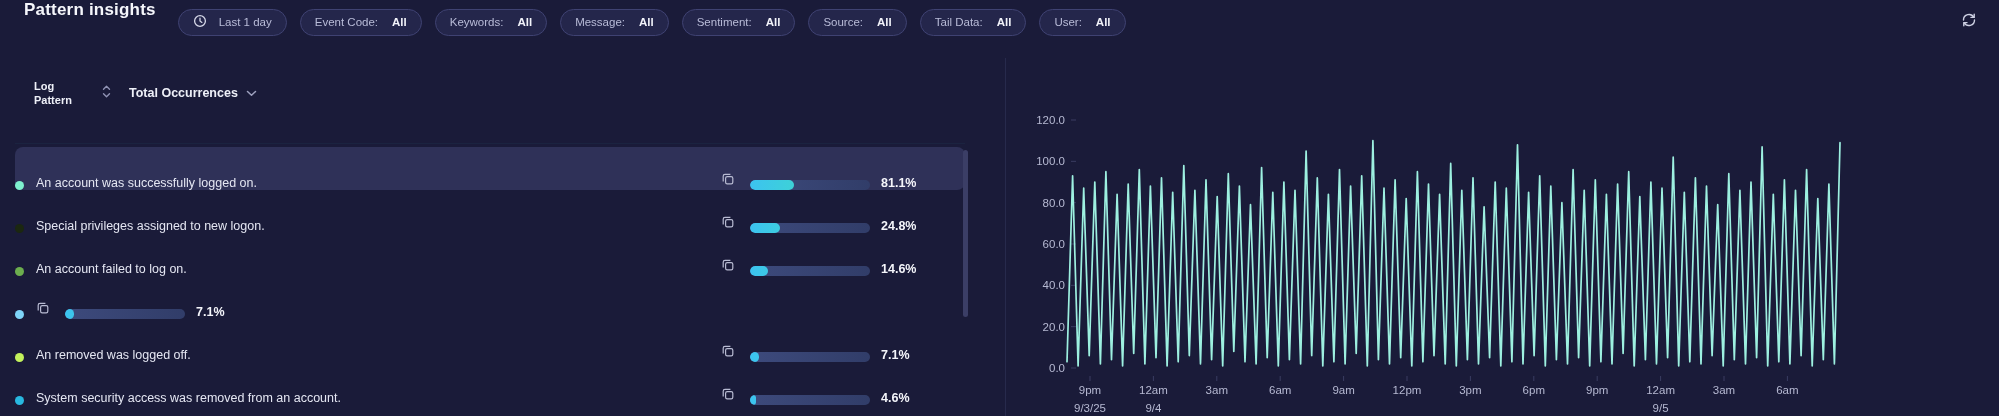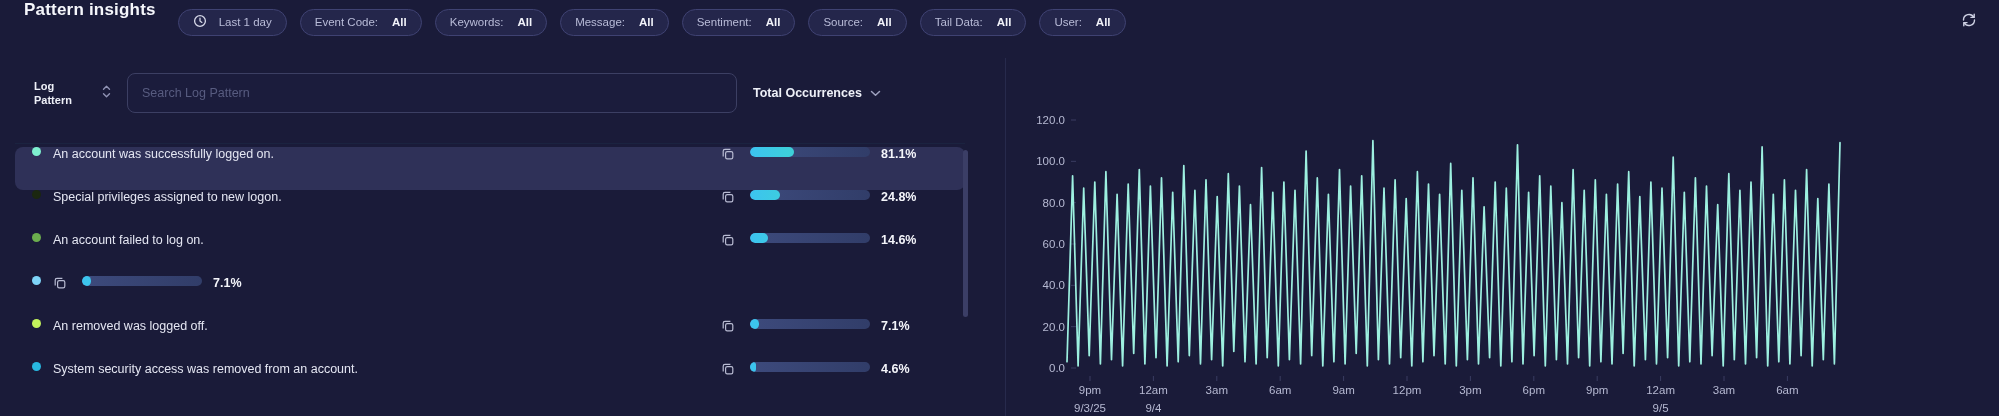--- a/index.html
+++ b/index.html
@@ -35,22 +35,22 @@
     background:#1b1c3c; border:1px solid #3c3f63; border-radius:8px;
     color:#d9dbe9; font-size:12.5px; padding:0 14px; outline:none;
     font-family:"Liberation Sans", sans-serif;
   }
   .search-input::placeholder { color:#585c80; }
   .sort-header { margin-left:16px; display:flex; align-items:center; gap:8px; font-size:12.5px; font-weight:700; color:#eef0f8; cursor:pointer; }
 
   .list-area { position:relative; margin-top:21px; border-top:1px solid #25476033; }
   .rows { padding-top:3px; }
   .row {
-    display:flex; align-items:flex-start; height:43px; border-radius:8px;
-    padding-left:17px; cursor:pointer;
+    display:flex; align-items:flex-end; height:43px; border-radius:8px;
+    cursor:pointer;
   }
   .row.selected { background:#2f3158; }
   .dot { width:9px; height:9px; border-radius:50%; flex:0 0 auto; margin-right:12px; }
   .row-text { flex:1 1 auto; font-size:12.5px; color:#e4e6f2; overflow:hidden; white-space:nowrap; text-overflow:ellipsis; }
   .copy-btn { flex:0 0 auto; width:16px; display:flex; cursor:pointer; margin-right:13px; }
   .bar-track {
     flex:0 0 auto; width:120px; height:10px; border-radius:5px;
     background:linear-gradient(90deg,#3d4a7c,#313d69); overflow:hidden; margin-right:11px;
   }
   .bar-fill {
@@ -130,21 +130,20 @@
     <div class="panel-head">
       <div class="col-header">Log Pattern</div>
       <div class="sort-icon">
         <span>
           <svg width="13" height="15" viewBox="0 0 13 15" fill="none" stroke="#9093b4" stroke-width="1.4" stroke-linecap="round" stroke-linejoin="round">
             <path d="M3.5 5.2 L6.5 2.2 L9.5 5.2"></path>
               <path d="M3.5 9.8 L6.5 12.8 L9.5 9.8"></path>
           </svg>
         </span>
       </div>
-      <input class="search-input" type="text" placeholder="Search Log Pattern" style="">
       <div class="sort-header">
         <span>Total Occurrences</span>
         <span>
           <svg width="11" height="7" viewBox="0 0 11 7" fill="none" stroke="#9ea1bf" stroke-width="1.5" stroke-linecap="round" stroke-linejoin="round">
             <path d="M1.5 1.5 L5.5 5.2 L9.5 1.5"></path>
           </svg>
         </span>
       </div>
     </div>
     <div class="list-area">

